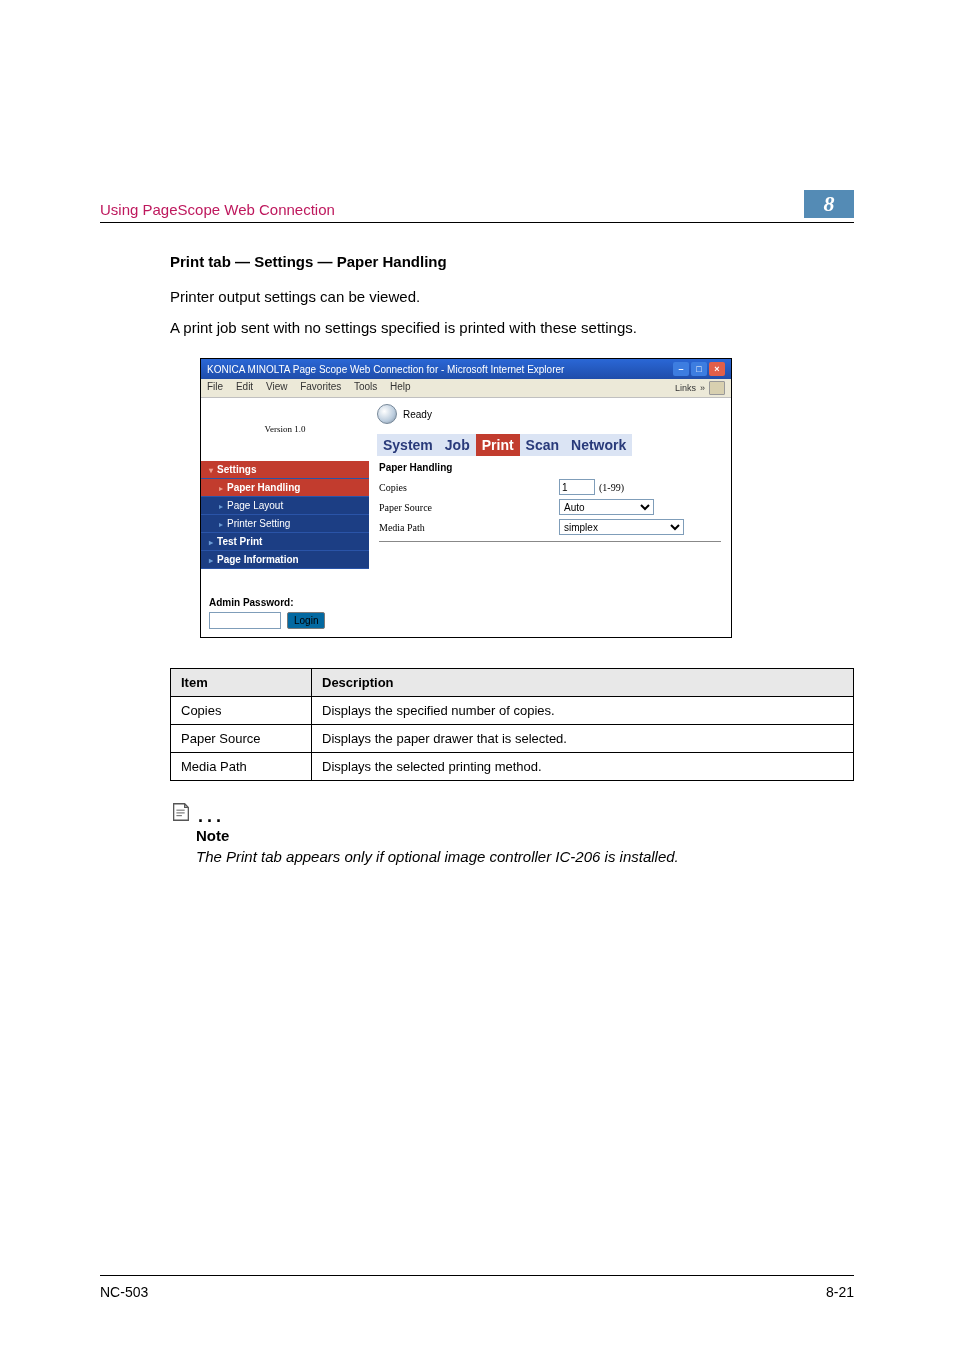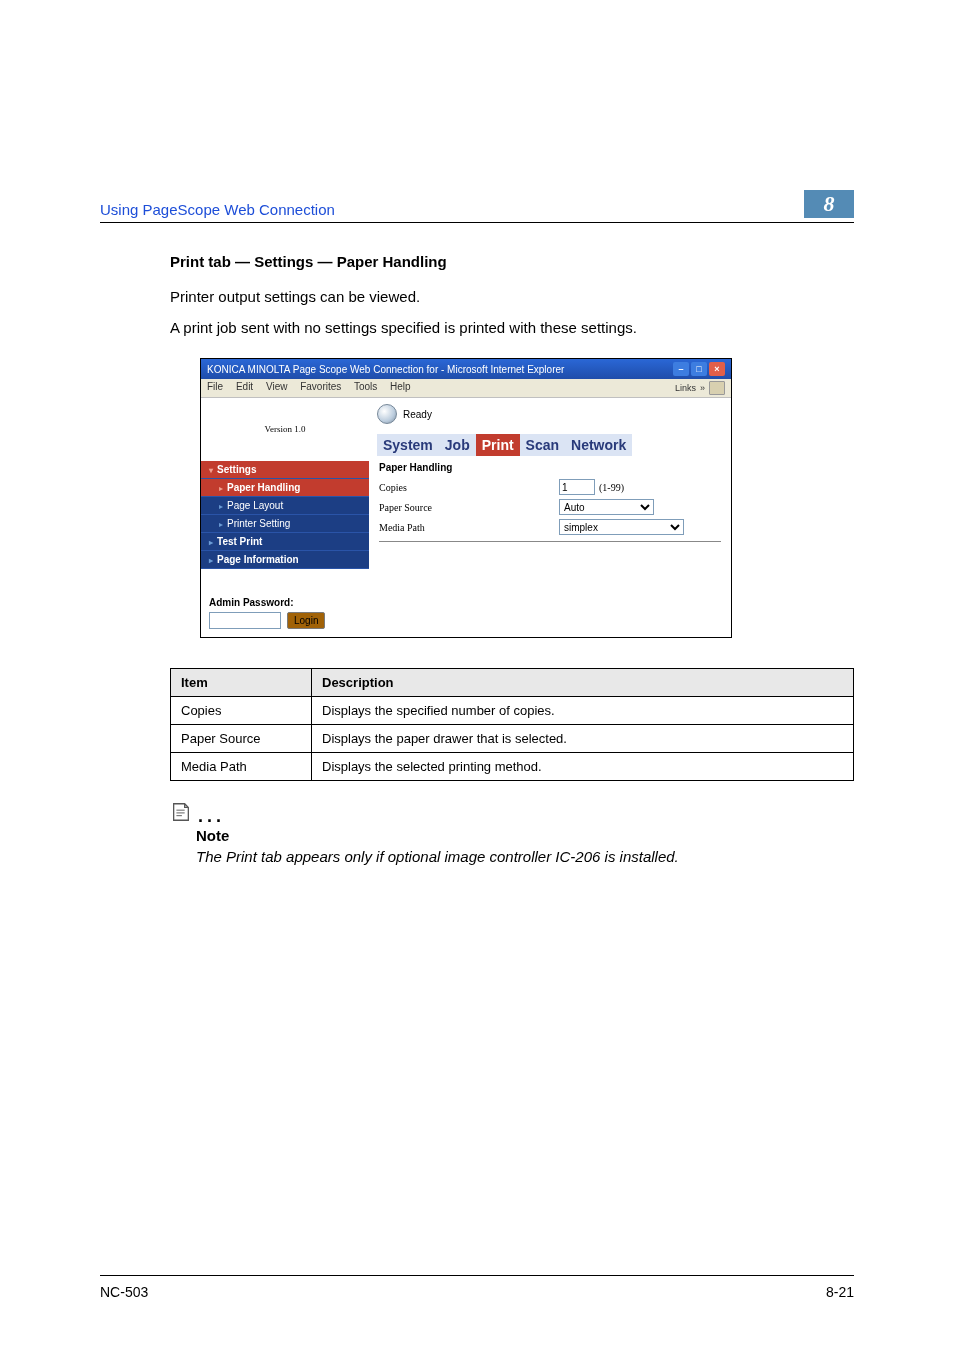--- a/index.html
+++ b/index.html
@@ -18,21 +18,21 @@
     .header-row {
       display: flex;
       align-items: flex-end;
       border-bottom: 1px solid #000;
       padding-bottom: 4px;
       margin-bottom: 30px;
     }
     .header-text {
       flex: 1;
       font-size: 15px;
-      color: #1d4ed8;
+      color: #be185d;
     }
     .chapter-badge {
       width: 50px;
       height: 28px;
       background: #548bb5;
       color: #fff;
       font-weight: bold;
       font-size: 22px;
       font-style: italic;
       text-align: center;
@@ -115,21 +115,21 @@
     .nav-bullet { color:#6b9cd6; margin-right:4px; font-size:8px; }
     .nav-bullet.red { color:#f0a090; }
     .admin-block { padding: 28px 8px 8px 8px; font-size: 10px; }
     .admin-label { font-weight: bold; margin-bottom: 4px; }
     .admin-input-row { display:flex; align-items:center; gap:6px; }
     .admin-input {
       width: 70px; height: 15px; border:1px solid #7f9db9; background:#fff;
     }
     .login-btn {
       font-size: 10px; padding: 0 6px; height: 17px;
-      border: 1px solid #7a7a7a; background: #a16207; border-radius: 2px;
+      border: 1px solid #7a7a7a; background: #0369a1; border-radius: 2px;
     }
     .ws-right { flex: 1; background:#fff; padding: 0; }
     .status-row { padding: 6px 8px; display:flex; align-items:center; gap:6px; }
     .status-icon {
       width: 18px; height: 18px; border-radius: 50%;
       background: radial-gradient(circle at 35% 35%, #fff, #bcd 60%, #789);
       border: 1px solid #789;
     }
     .tabbar { padding: 4px 8px 0 8px; }
     .tab {

